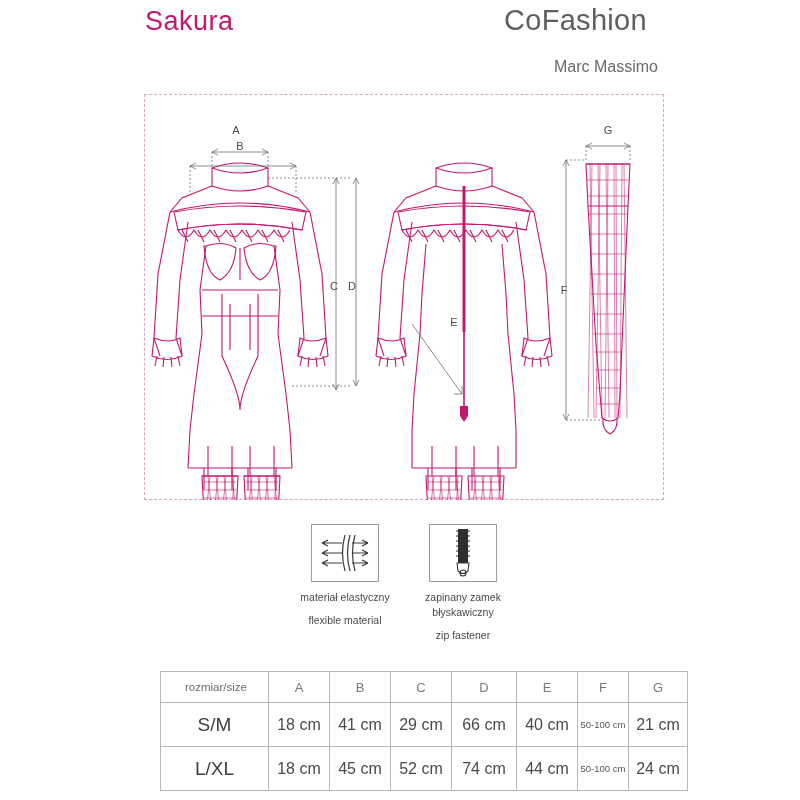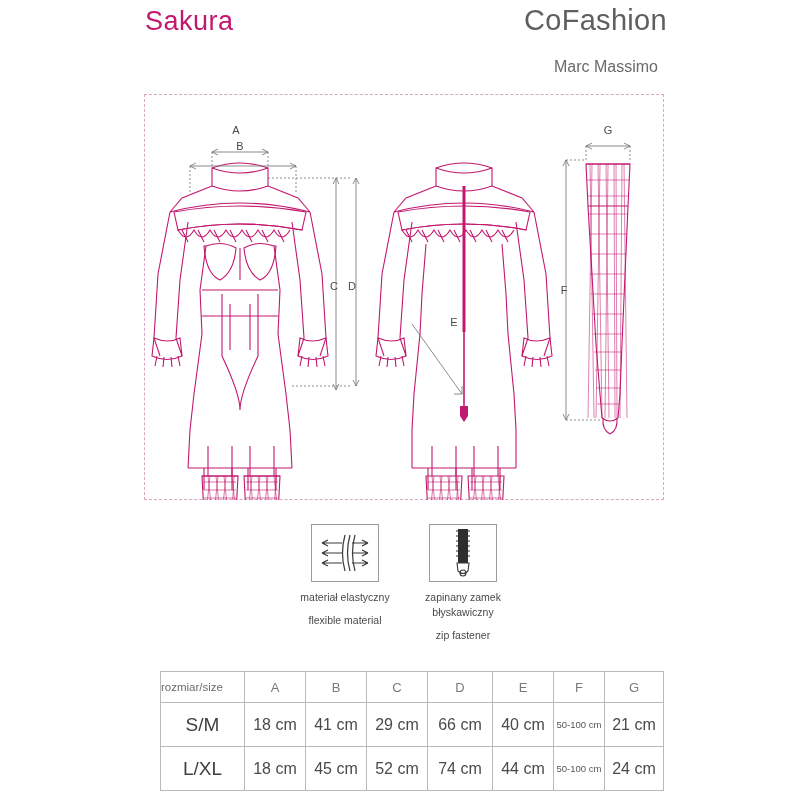--- a/index.html
+++ b/index.html
@@ -26,21 +26,21 @@
   .brand-title {
     position: absolute;
     left: 145px;
     top: 6px;
     font-size: 27px;
     color: #c2186f;
     letter-spacing: 0.5px;
   }
   .logo-title {
     position: absolute;
-    left: 524px;
+    left: 504px;
     top: 4px;
     font-size: 29px;
     color: #5f5f5f;
     letter-spacing: 0.3px;
   }
   .logo-sub {
     position: absolute;
     left: 554px;
     top: 58px;
     font-size: 16px;
@@ -110,21 +110,21 @@
     color: #4a4a4a;
   }
   .size-table thead th {
     height: 28px;
     font-size: 13px;
     color: #7a7a7a;
   }
   .size-table thead th.label-col {
     font-size: 11.5px;
     text-align: left;
-    padding-left: 0;
+    padding-left: 24px;
     color: #6b6b6b;
   }
   .size-table tbody td {
     height: 41px;
     font-size: 16px;
   }
   .size-table tbody td.size-name {
     font-size: 19px;
     color: #3f3f3f;
     margin-left: 32px;

